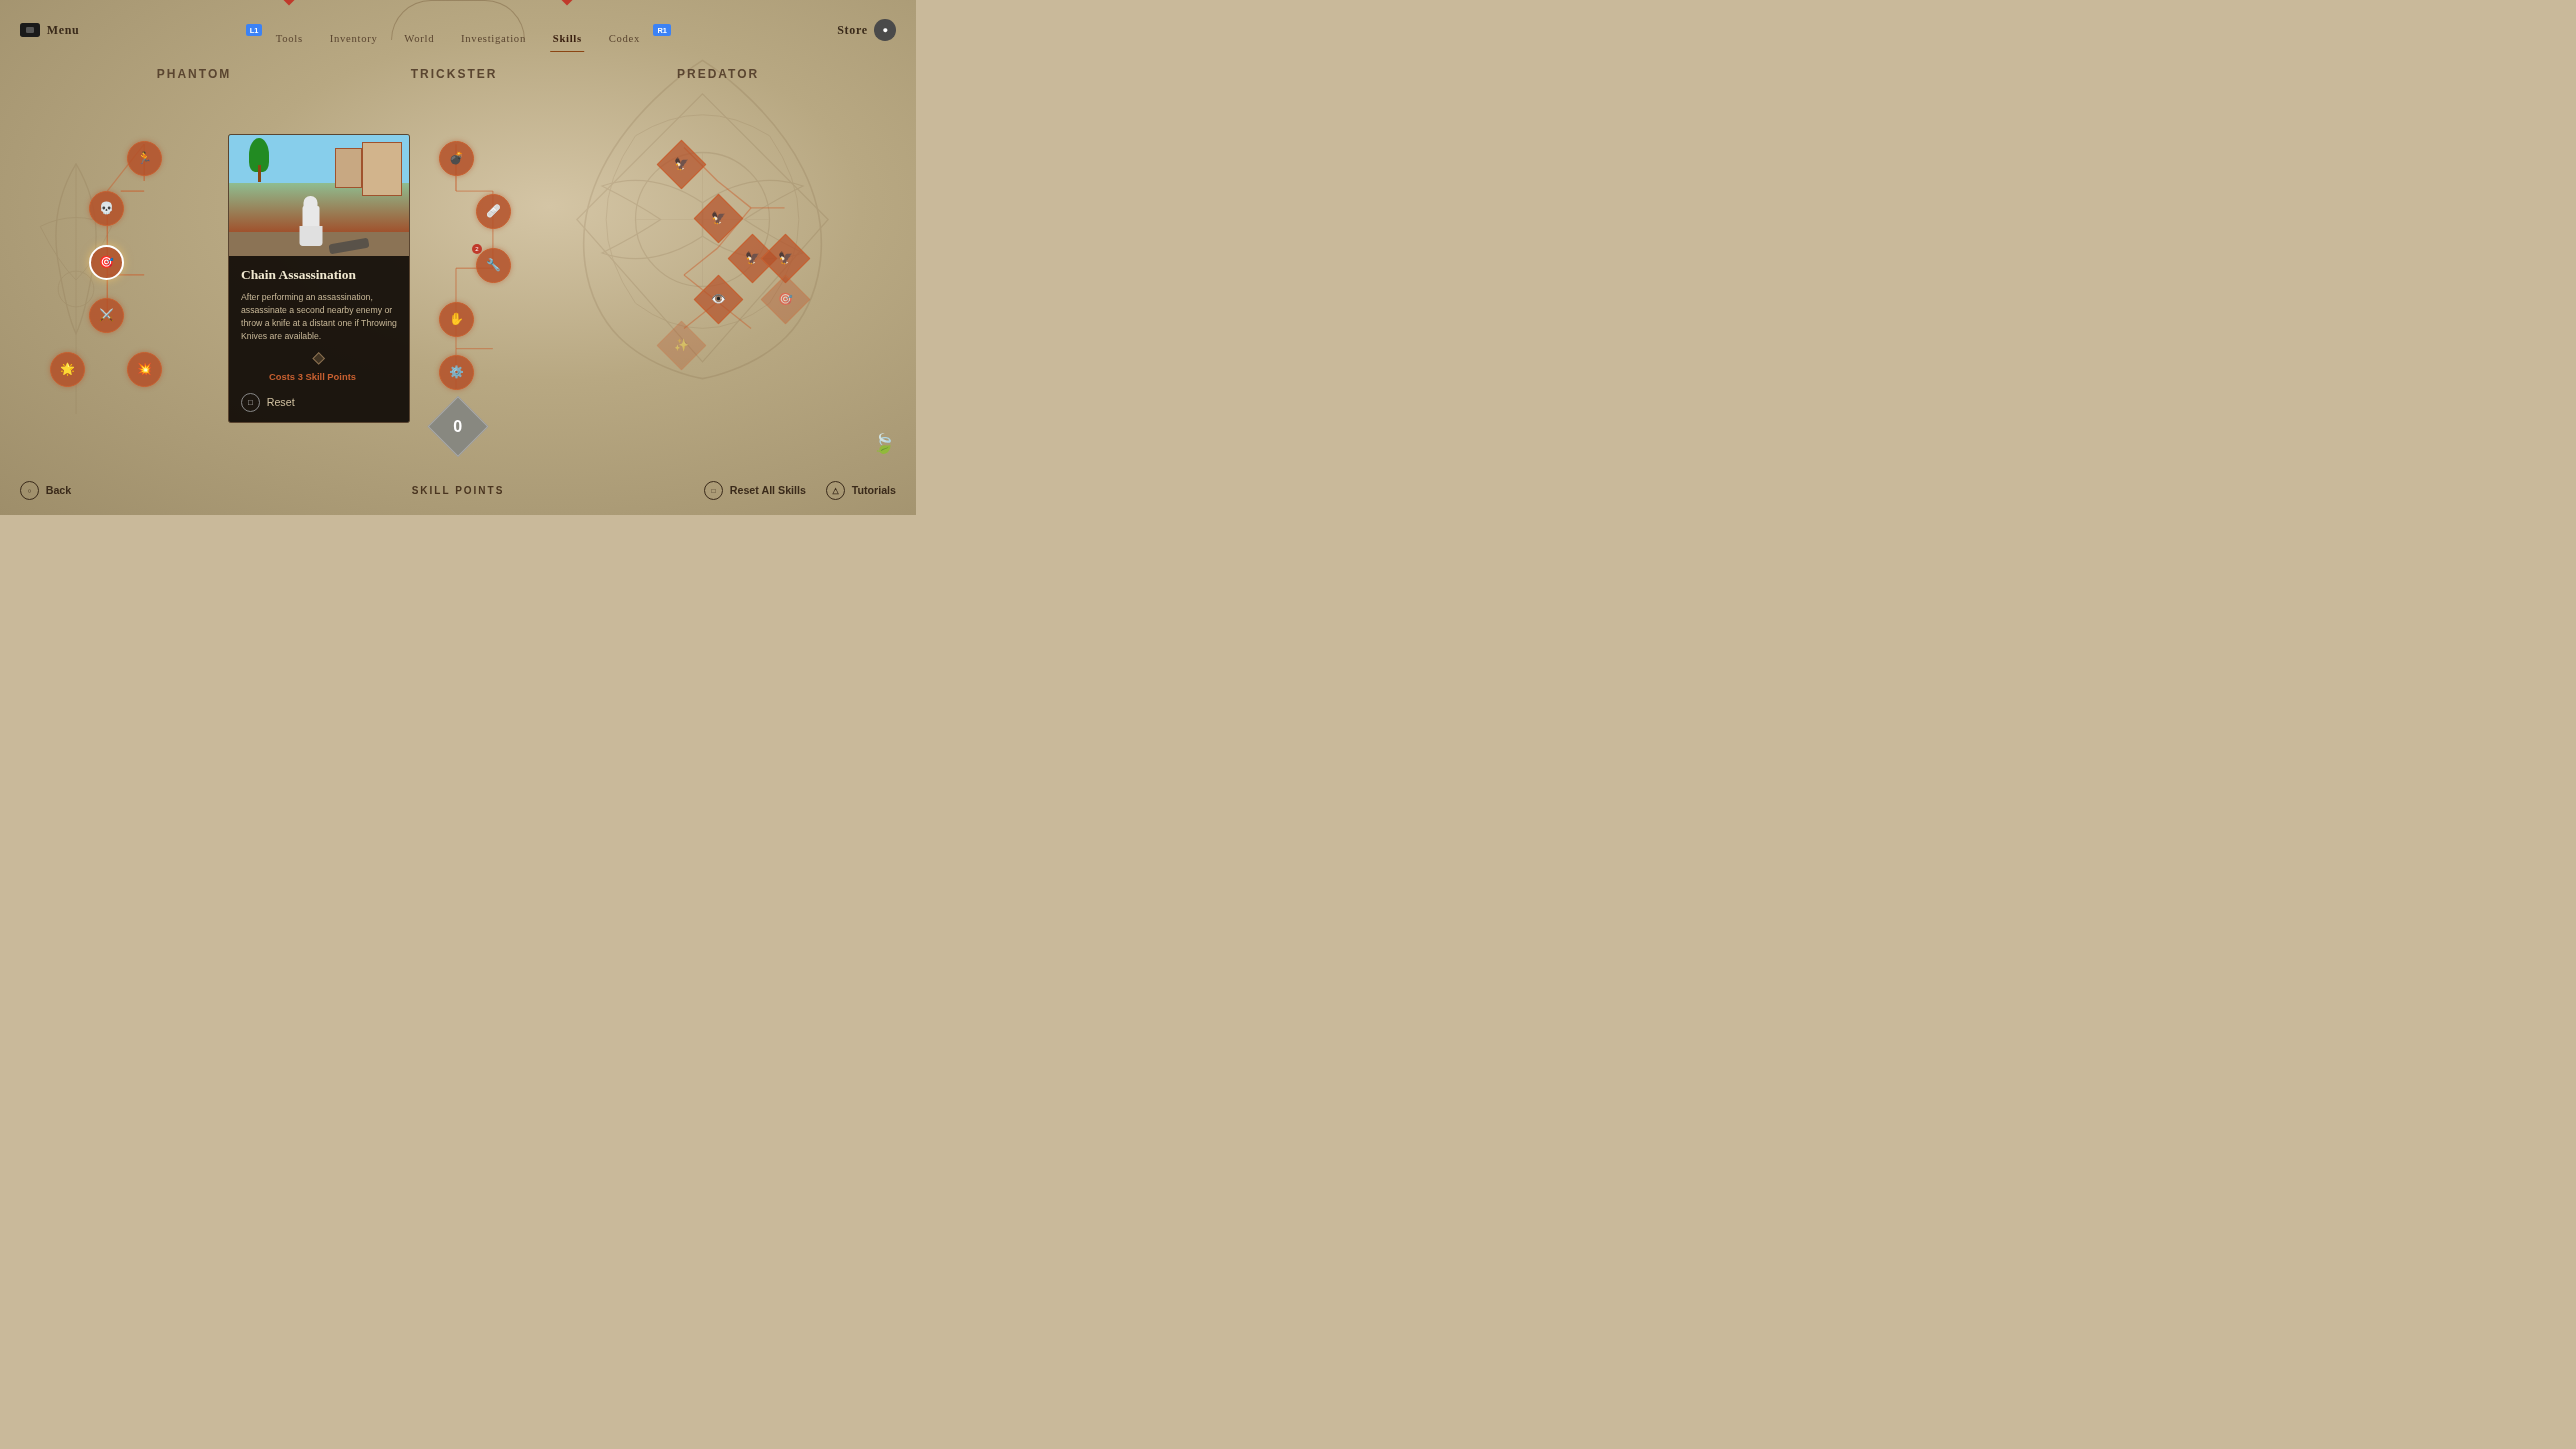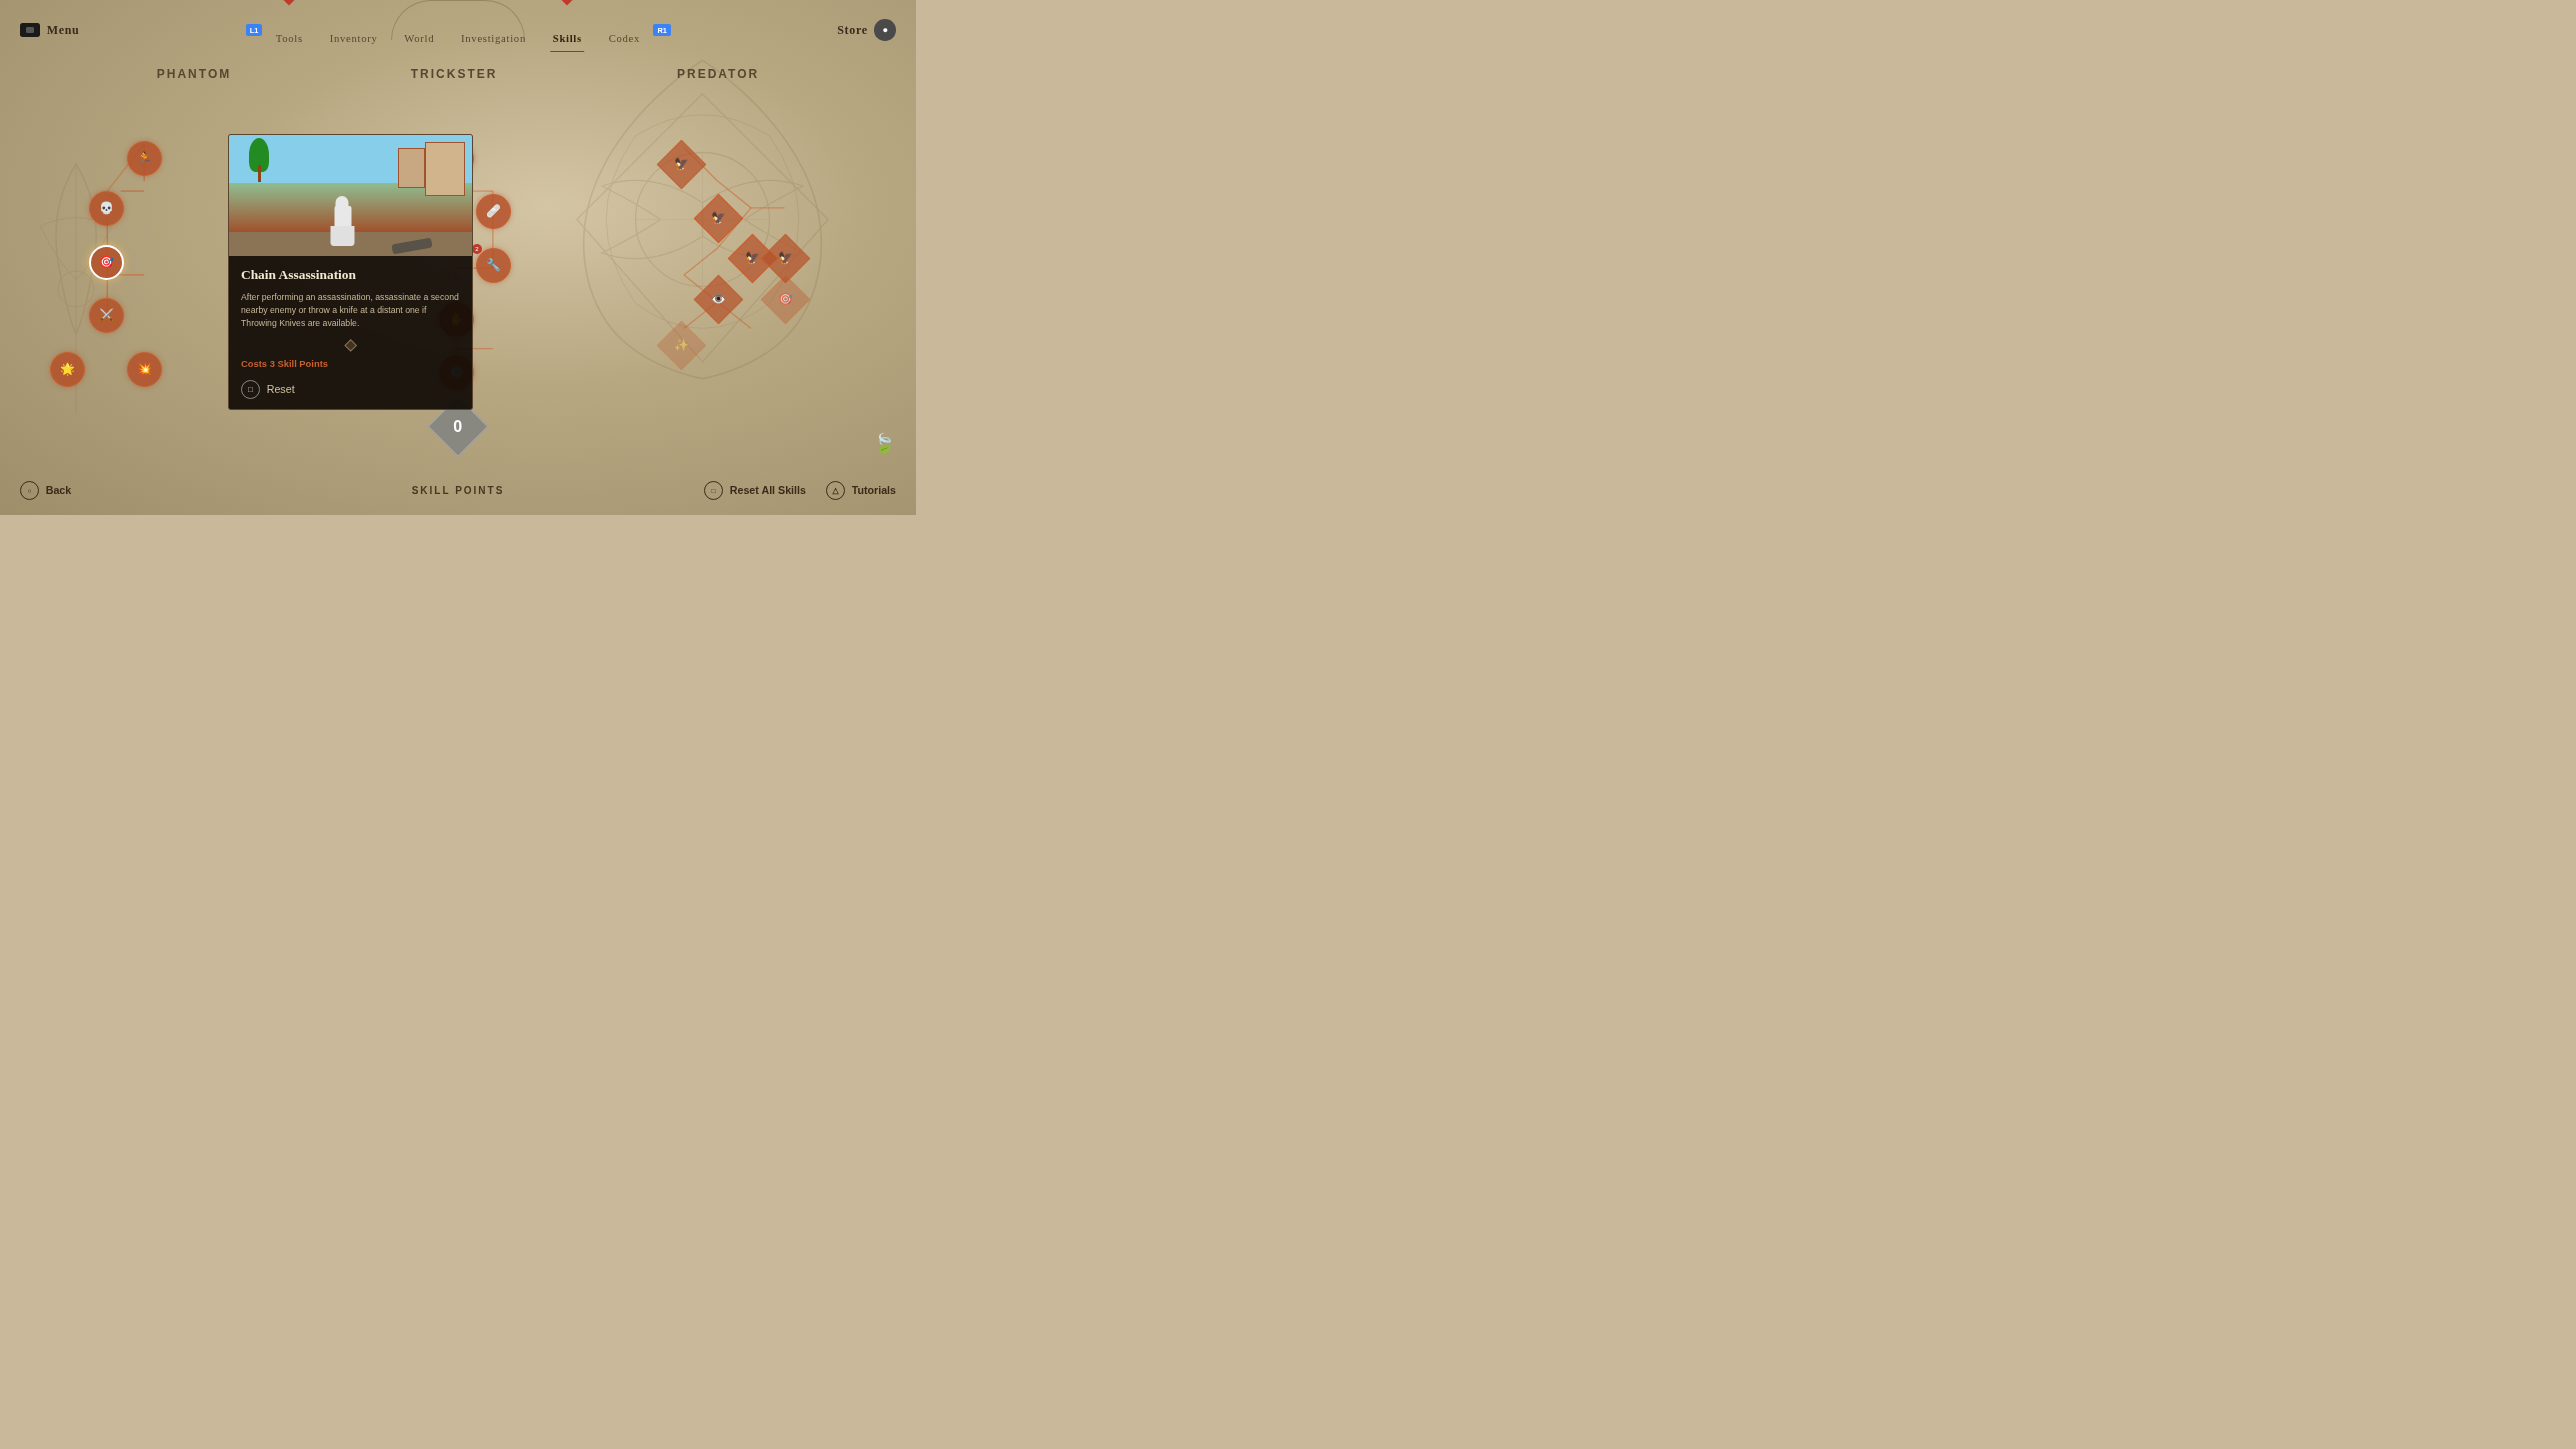--- a/index.html
+++ b/index.html
@@ -239,21 +239,21 @@
       transform: rotate(-45deg);
       color: white;
       font-size: 12px;
     }
 
     
     .skill-card {
       position: absolute;
       left: 228px;
       top: 134px;
-      width: 245px;
+      width: 182px;
       background: rgba(15,10,5,0.92);
       border: 0.7px solid #5a4530;
       border-radius: 2.7px;
       z-index: 20;
       overflow: hidden;
     }
 
     .skill-card-image {
       width: 100%;
       height: 121px;
@@ -281,20 +281,21 @@
       margin-bottom: 10.7px;
       font-family: Arial, sans-serif;
     }
 
     .skill-card-cost {
       color: #c86030;
       font-size: 9.4px;
       font-weight: bold;
       margin-bottom: 10.7px;
       font-family: Arial, sans-serif;
+      margin-left: 28px;
     }
 
     .skill-card-reset {
       display: flex;
       align-items: center;
       gap: 6.7px;
       cursor: pointer;
     }
 
     .reset-btn-icon {

